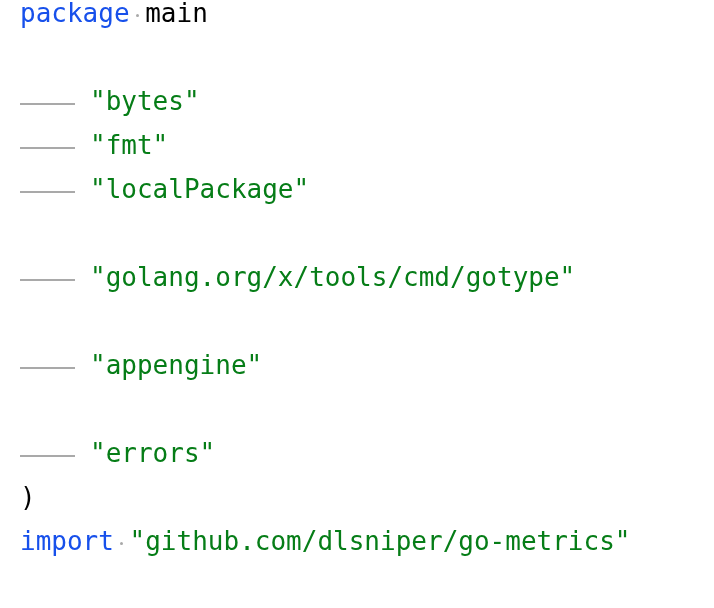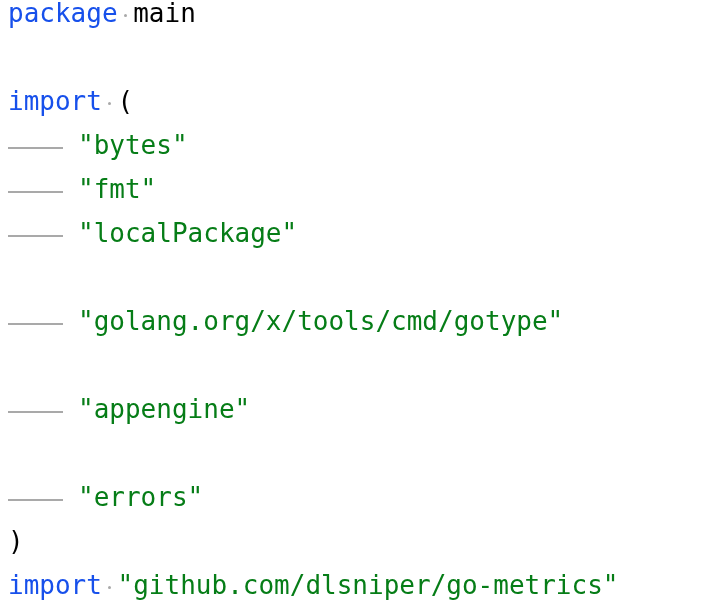--- a/index.html
+++ b/index.html
@@ -9,21 +9,21 @@
   }
   body {
     width: 714px;
     height: 608px;
     overflow: hidden;
   }
   .editor {
     box-sizing: border-box;
     width: 714px;
     height: 608px;
-    padding-left: 8px;
+    padding-left: 20px;
     background: var(--bg, #ffffff);
     font-family: "DejaVu Sans Mono", "Liberation Mono", monospace;
     font-size: 26px;
     line-height: 44px;
     overflow: hidden;
   }
   .code-inner {
     margin-top: -9px;
   }
   .line {
@@ -67,21 +67,20 @@
     background: var(--ws, #a9a9a9);
   }
 </style>
 </head>
 <body>
 
 <div class="editor">
   <div class="code-inner">
       <div class="line"><span class="kw">package</span><span class="sp"></span><span class="pl">main</span></div>
       <div class="line"></div>
-      <div class="line"><span class="kw">import</span><span class="sp"></span><span class="pl">(</span></div>
       <div class="line"><span class="tab"></span><span class="str">"bytes"</span></div>
       <div class="line"><span class="tab"></span><span class="str">"fmt"</span></div>
       <div class="line"><span class="tab"></span><span class="str">"localPackage"</span></div>
       <div class="line"></div>
       <div class="line"><span class="tab"></span><span class="str">"golang.org/x/tools/cmd/gotype"</span></div>
       <div class="line"></div>
       <div class="line"><span class="tab"></span><span class="str">"appengine"</span></div>
       <div class="line"></div>
       <div class="line"><span class="tab"></span><span class="str">"errors"</span></div>
       <div class="line"><span class="pl">)</span></div>

